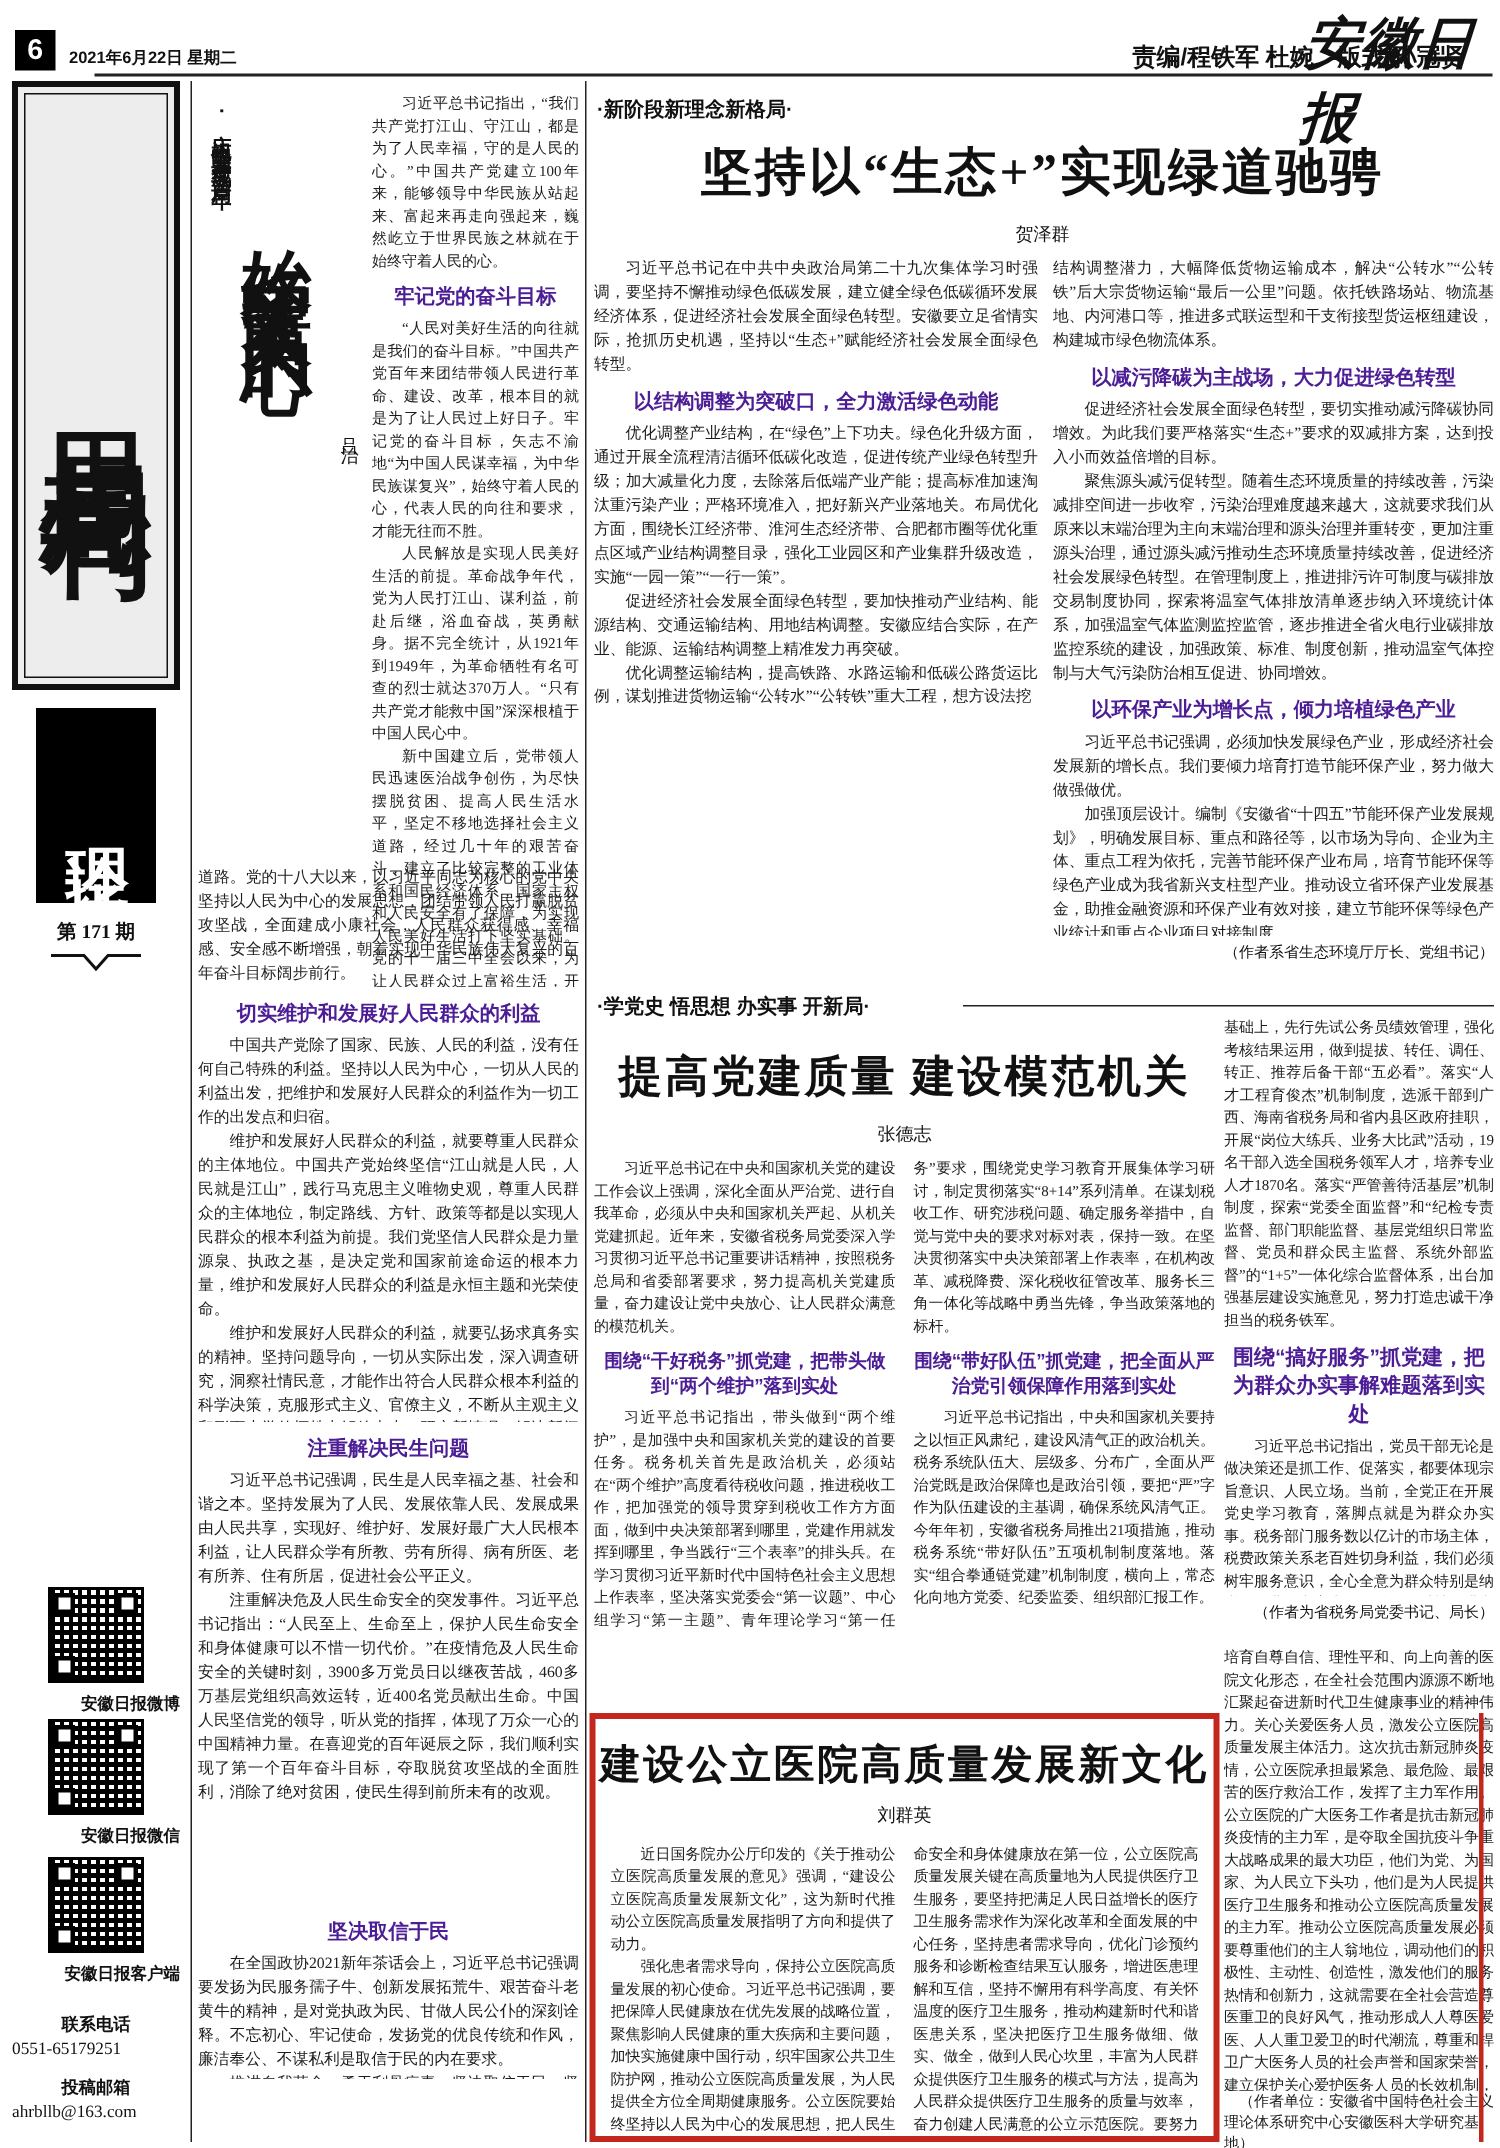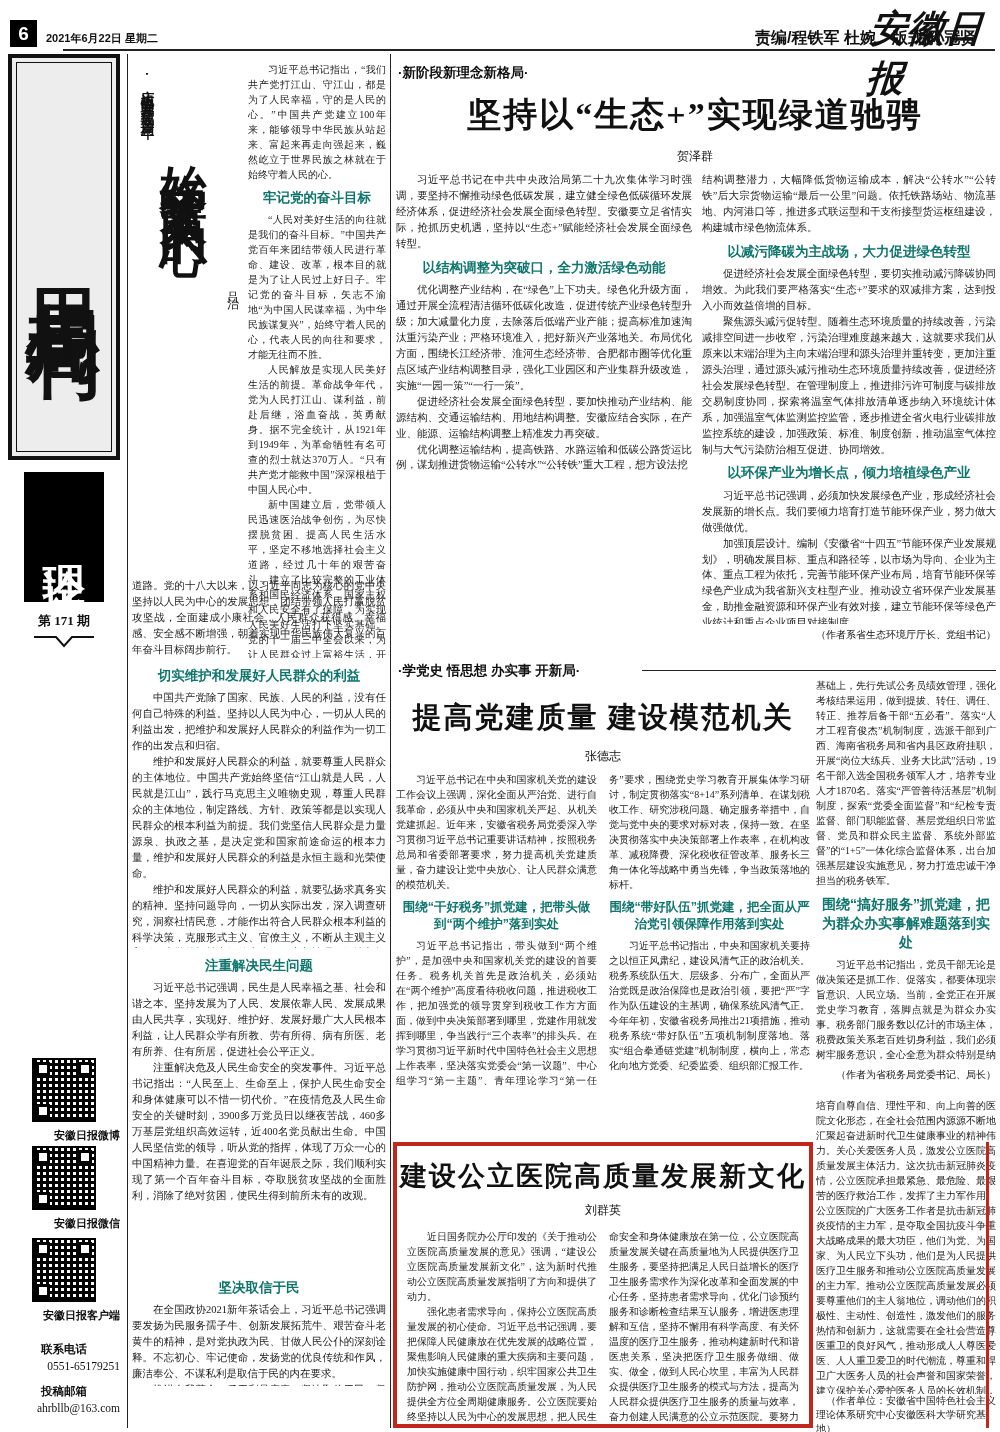--- a/index.html
+++ b/index.html
@@ -8,21 +8,21 @@
     position:relative; width:1000px; height:1432px; background:#ffffff;
     font-family:"Liberation Serif","DejaVu Serif",serif; color:#111; overflow:hidden;
     margin:0 auto;
   }
   .abs { position:absolute; }
   .vline { position:absolute; width:1px; background:#222; }
   .hline { position:absolute; height:1px; background:#222; }
   .para { font-size:10.5px; line-height:1.52; text-align:justify; text-indent:2em; color:#1c1c1c; }
   .para-sm { font-size:10px; line-height:1.5; text-align:justify; text-indent:2em; color:#1c1c1c; }
   .subhead { font-weight:bold; text-align:center; font-size:13.5px; line-height:1.35; margin:7px 0 5px 0; text-indent:0;
-             font-family:"Liberation Sans","DejaVu Sans",sans-serif; color:#0f766e; }
+             font-family:"Liberation Sans","DejaVu Sans",sans-serif; color:#4c1d95; }
   .byline { font-size:10px; color:#222; }
   .clipbox { overflow:hidden; }
   .twocol { column-count:2; column-gap:12px; }
   
   .pagenum { left:10px; top:20px; width:27px; height:27px; background:#000; color:#fff;
              font:bold 19px/27px "Liberation Sans",sans-serif; text-align:center; }
   .dateline { left:46px; top:31px; font-size:11px; font-weight:bold; font-family:"Liberation Sans",sans-serif; }
   .editors { left:755px; top:28px; font-size:16px; font-weight:bold; font-family:"Liberation Sans",sans-serif; }
   .masthead { left:868px; top:4px; font-size:37px; font-weight:900; font-style:italic; letter-spacing:1px;
               transform:skewX(-4deg); }
@@ -33,21 +33,21 @@
   .section-box { left:24px; top:472px; width:80px; height:130px; background:#000; display:flex; align-items:center; justify-content:center; }
   .section-text { writing-mode:vertical-rl; color:#fff; font-size:42px; font-weight:900; letter-spacing:6px; }
   .issue { left:8px; top:612px; width:112px; text-align:center; font-size:13px; font-weight:bold; }
   .qr { width:64px; height:64px; border:2px solid #000; position:relative; background:
         repeating-linear-gradient(0deg,#000 0 3px,rgba(255,255,255,0) 3px 6px),
         repeating-linear-gradient(90deg,#000 0 3px,#fff 3px 6px); }
   .qr i { position:absolute; width:14px; height:14px; border:3px solid #000; background:#fff; }
   .qr i.tl{ left:2px; top:2px; } .qr i.tr{ right:2px; top:2px; } .qr i.bl{ left:2px; bottom:2px; }
   .qr-cap { width:112px; text-align:right; font-size:11px; font-weight:bold;font-family:Liberation Serif, serif; }
   .rail-label { width:112px; text-align:center; font-size:11.5px; font-weight:bold; }
-  .rail-value { width:112px; text-align:right; font-size:11.5px; }
+  .rail-value { width:112px; text-align:left; font-size:11.5px; }
   
   .v-eyebrow { writing-mode:vertical-rl; font-size:13.5px; font-weight:bold; letter-spacing:3px;
                font-family:"Liberation Sans","DejaVu Sans",sans-serif; }
   .v-title { writing-mode:vertical-rl; font-size:47px; font-weight:900; letter-spacing:9px; line-height:1; }
   .v-author { writing-mode:vertical-rl; font-size:12px; letter-spacing:6px; }
   
   .eyebrow { font-size:13.5px; font-weight:bold; font-family:"Liberation Sans","DejaVu Sans",sans-serif; }
   .big-title { text-align:center; font-weight:900; letter-spacing:2px; }
   .author-line { text-align:center; font-size:12px; }
   .end-byline { text-align:right; font-size:10px; background:#fff; }

